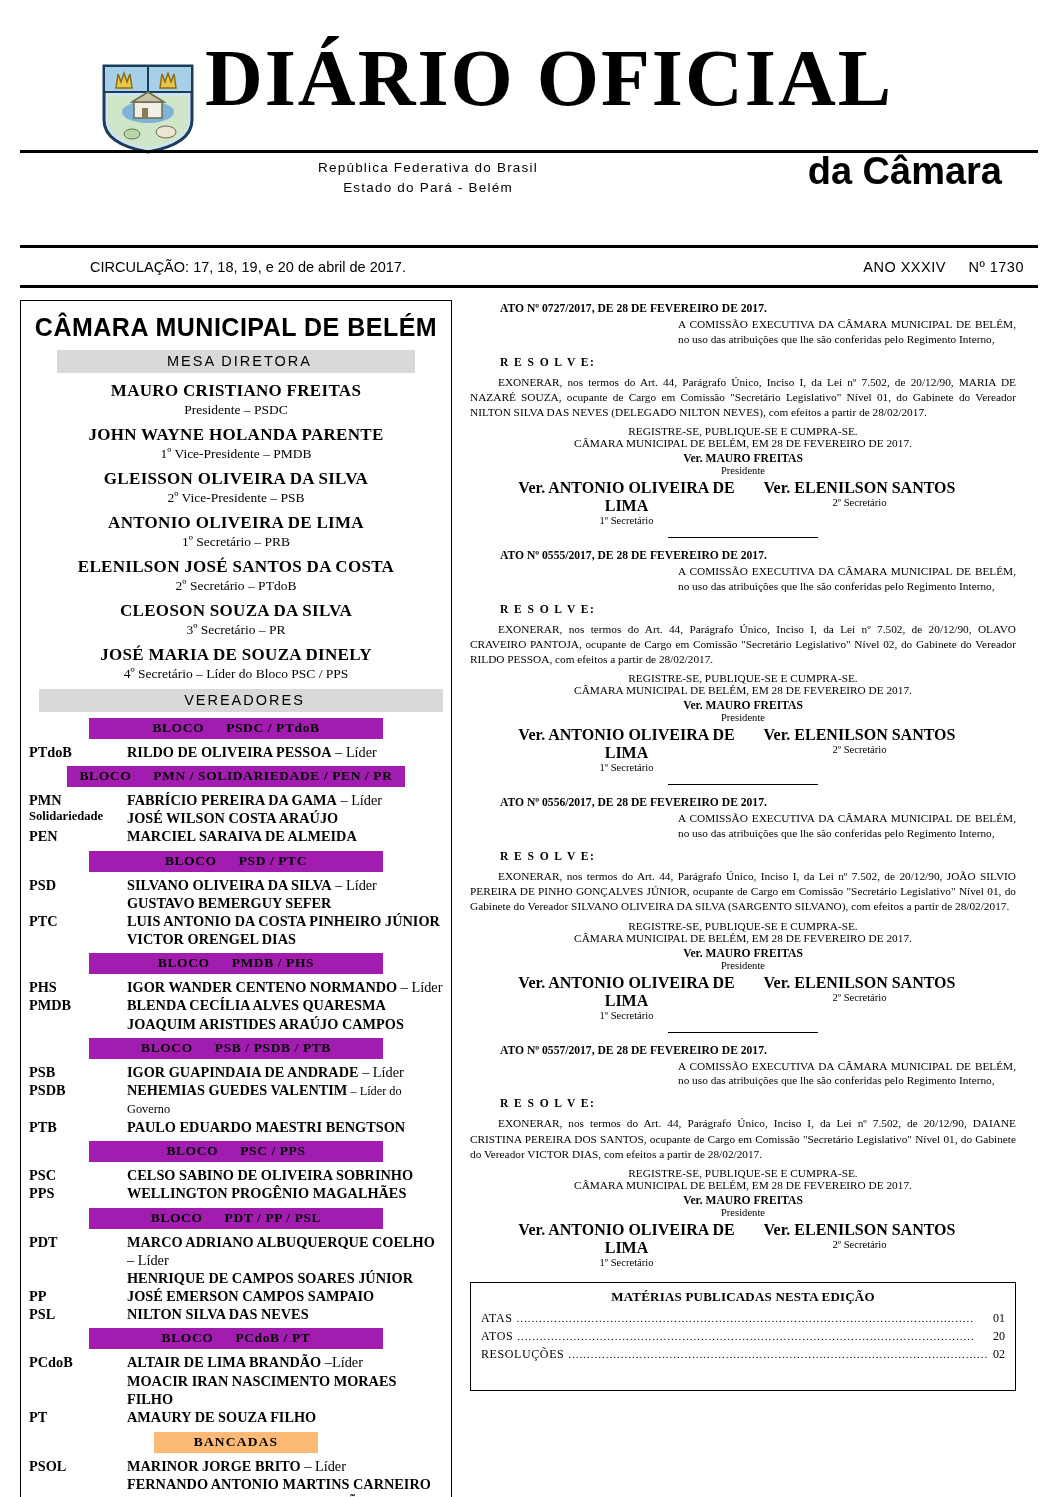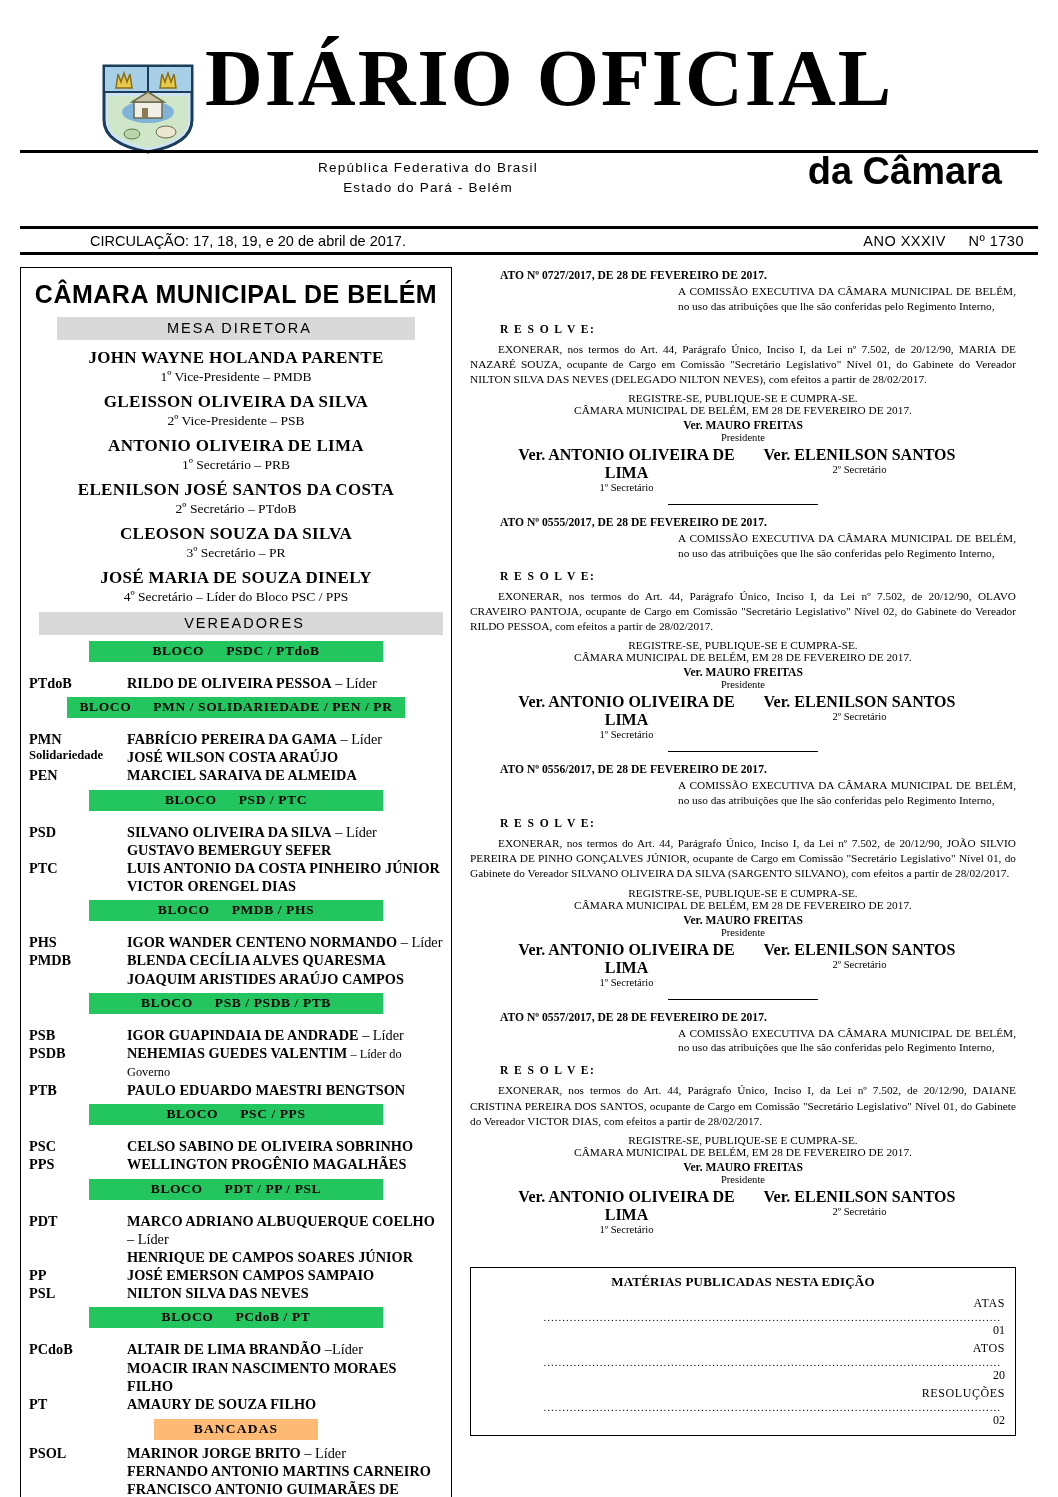--- a/index.html
+++ b/index.html
@@ -44,24 +44,24 @@
     width:300px;
   }
   .dacamara {
     position:absolute; right:36px; top:132px;
     font-family:"Liberation Sans", sans-serif;
     font-weight:bold;
     font-size:38px;
     letter-spacing:0px;
   }
   .circ-bar {
-    margin-top:58px;
+    margin-top:77px;
     border-top:3px solid #000;
     border-bottom:3px solid #000;
-    height:29px;
+    height:43px;
     display:flex; align-items:center; justify-content:space-between;
     font-family:"Liberation Sans", sans-serif;
     font-size:14.5px;
     padding:0 14px 0 70px;
   }
   .circ-bar .ano { letter-spacing:0.5px; }
   .circ-bar .ano span { margin-left:18px; }
 
   
   .columns { display:flex; gap:18px; margin-top:12px; align-items:flex-start; }
@@ -92,27 +92,27 @@
   .band.wide { margin:6px 0 6px 10px; }
   .mesa-item { text-align:center; margin-bottom:7px; }
   .mesa-name {
     font-weight:bold;
     font-size:17px;
     letter-spacing:0.3px;
   }
   .mesa-role { font-size:13.5px; margin-top:1px; }
 
   .bloco {
-    background:#22c55e;
+    background:#a21caf;
     text-align:center;
     font-weight:bold;
     font-size:13.5px;
     letter-spacing:0.6px;
     padding:2px 0 3px 0;
-    margin:5px 60px 12px 60px;
+    margin:5px 60px 4px 60px;
   }
   .bloco .gap { display:inline-block; width:22px; }
   .row { display:flex; font-size:14.3px; line-height:1.27; }
   .row .party { width:98px; flex:none; font-weight:bold; }
   .row .party.small { font-size:12.6px; }
   .row .nm { font-weight:bold; }
   .row .nm .reg { font-weight:normal; }
   .row .nm .tiny { font-size:12.3px; }
   .bancadas {
     background:#fdba74;
@@ -161,33 +161,33 @@
   .sign-col .n { font-weight:bold; font-size:16px; }
   .sign-col .r { font-size:10.6px; }
   .sep {
     width:150px; height:0;
     border-top:1px solid #000;
     margin:11px auto 11px auto;
   }
 
   .materias {
     border:1.5px solid #000;
-    margin-top:32px;
-    padding:4px 10px 4px 10px;
+    margin-top:14px;
+    padding:4px 10px 25px 10px;
   }
   .materias h4 {
     margin:2px 0 6px 0;
     text-align:center;
     font-size:13px;
     font-weight:bold;
     letter-spacing:0.2px;
   }
   .mrow {
-    display:flex; align-items:flex-end;
-    font-size:12px; margin-bottom:3px;flex-direction:column;
+    display:flex; align-items:center;
+    font-size:12px; margin-bottom:3px;
   }
   .mrow .lbl { white-space:nowrap; letter-spacing:0.6px; }
   .mrow .dots {
     flex:1; overflow:hidden; white-space:nowrap;
     margin:0 4px; letter-spacing:1px; font-size:11px;
   }
   .mrow .num { white-space:nowrap; }
 </style>
 </head>
 <body>
@@ -235,20 +235,24 @@
   <div class="columns">
 
     <div class="col-left">
       <div class="box">
 
         <div class="cm-title">CÂMARA MUNICIPAL DE BELÉM</div>
 
         <div class="band">MESA DIRETORA</div>
 
         <div class="mesa-item">
+          <div class="mesa-name">MAURO CRISTIANO FREITAS</div>
+          <div class="mesa-role">Presidente – PSDC</div>
+        </div>
+        <div class="mesa-item">
           <div class="mesa-name">JOHN WAYNE HOLANDA PARENTE</div>
           <div class="mesa-role">1º Vice-Presidente – PMDB</div>
         </div>
         <div class="mesa-item">
           <div class="mesa-name">GLEISSON OLIVEIRA DA SILVA</div>
           <div class="mesa-role">2º Vice-Presidente – PSB</div>
         </div>
         <div class="mesa-item">
           <div class="mesa-name">ANTONIO OLIVEIRA DE LIMA</div>
           <div class="mesa-role">1º Secretário – PRB</div>

